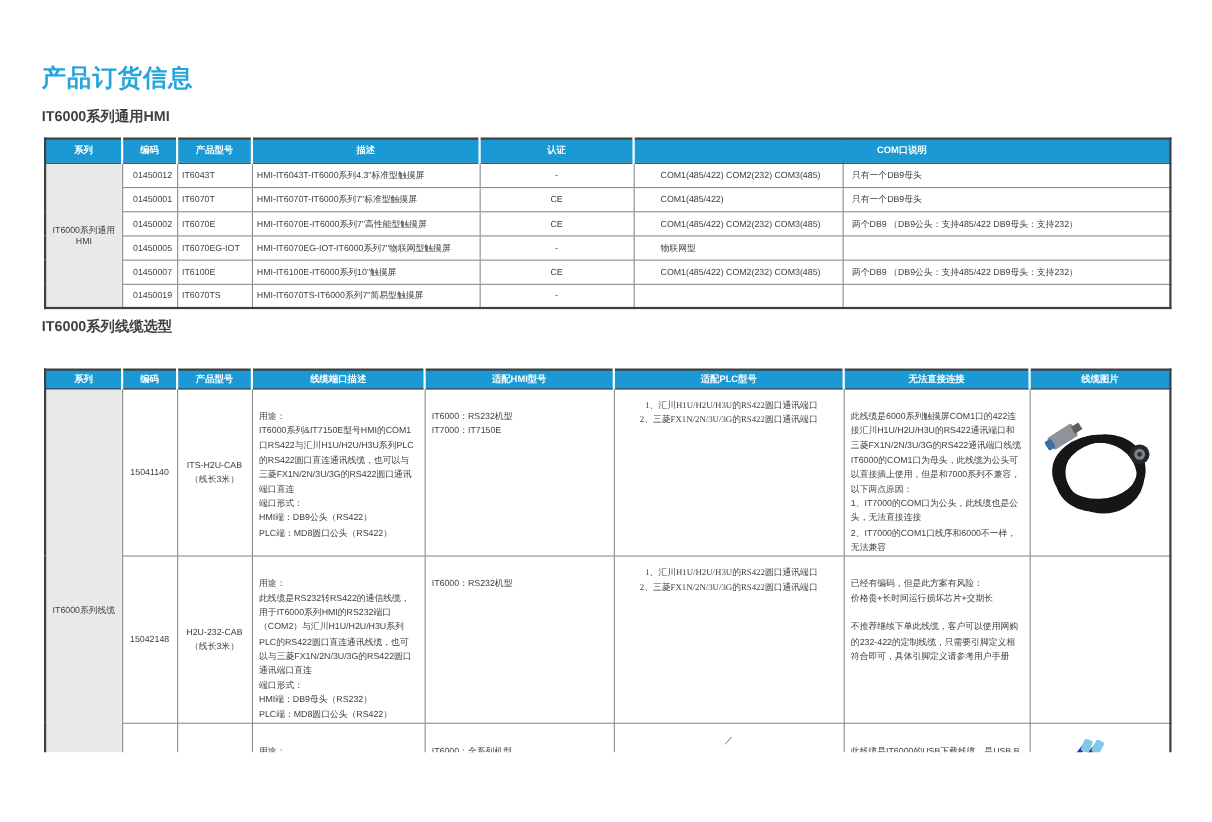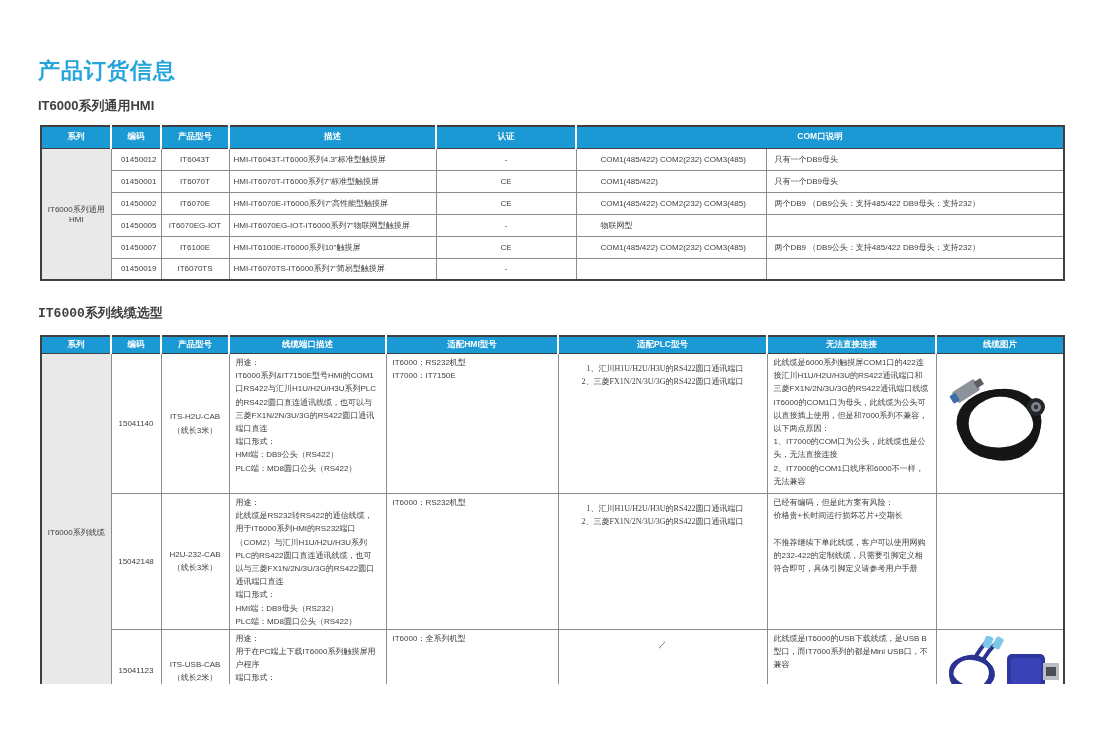--- a/index.html
+++ b/index.html
@@ -3,43 +3,43 @@
 <meta charset="utf-8">
 <style>
   * { margin:0; padding:0; box-sizing:border-box; }
   html,body { background:#ffffff; }
   body { font-family:"Liberation Sans","DejaVu Sans",sans-serif; }
   .page { position:relative; width:1102px; height:684px; background:#fff; overflow:hidden; }
 
   .page-title { position:absolute; left:38px; top:56px; font-size:22px; font-weight:600; color:#25a5dc; letter-spacing:1px; }
   .subtitle { position:absolute; left:38px; color:#3f3f3f; font-size:13px; font-weight:700; }
   .subtitle1 { top:97px; }
-  .subtitle2 { top:304px;font-family:Liberation Mono, monospace; }
+  .subtitle2 { top:288px; }
   .note { position:absolute; left:40px; top:281px; font-size:8px; color:#404040; }
 
   table.t { border-collapse:collapse; table-layout:fixed; width:1023px; border:2px solid #3f3f3f; }
   table.t th { background:#1a99d4; color:#ffffff; font-size:8.5px; font-weight:600; text-align:center;
                padding:2px 0; border-left:2px solid #701a75; border-right:2px solid #ffffff;
                border-bottom:1px solid #3f3f3f; height:15px; }
   table.t th:first-child { border-left:none; }
   table.t th:last-child { border-right:none; }
   table.t td { border:1px solid #8c8c8c; font-size:8px; color:#404040; padding:1px 4px; vertical-align:middle; overflow:hidden; }
   td.series-cell { background:#e9e9e9; text-align:center; font-size:8px; }
 
   .t1-wrap { position:absolute; left:40px; top:125px; }
   table.t1 tr { height:22px; }
   table.t1 td.c-code { text-align:right;margin-top:31px; }
-  table.t1 td.c-model { text-align:center; }
+  table.t1 td.c-model { text-align:left; }
   table.t1 td.c-desc { text-align:left; }
   table.t1 td.c-cert { text-align:center; }
   table.t1 td.c-com1 { text-align:left; padding-left:24px; }
   table.t1 td.c-com2 { text-align:left; padding-left:8px; }
 
   .t2-wrap { position:absolute; left:40px; top:335px; }
-  table.t2 td { vertical-align:top; padding-top:2px; line-height:1.65; }
+  table.t2 td { vertical-align:top; padding-top:18px; line-height:1.65; }
   table.t2 td.v-mid { vertical-align:middle; padding-top:1px; text-align:center; }
   table.t2 td.c2-desc, table.t2 td.c2-hmi, table.t2 td.c2-note { text-align:left; padding-left:6px; padding-right:6px; }
   table.t2 td.c2-plc { text-align:center; padding-top:8px; }
   table.t2 td.c2-plc .plc-block { display:inline-block; text-align:right;font-family:Liberation Serif, serif; }
   table.t2 td.c2-pic { vertical-align:middle; text-align:center; padding:2px; }
   .preline { white-space:pre-line; }
 
   .pageno { position:absolute; top:707px; font-size:8.5px; color:#4a7296; }
   .pageno-left { left:40px;margin-left:30px; }
   .pageno-right { right:39px; }

